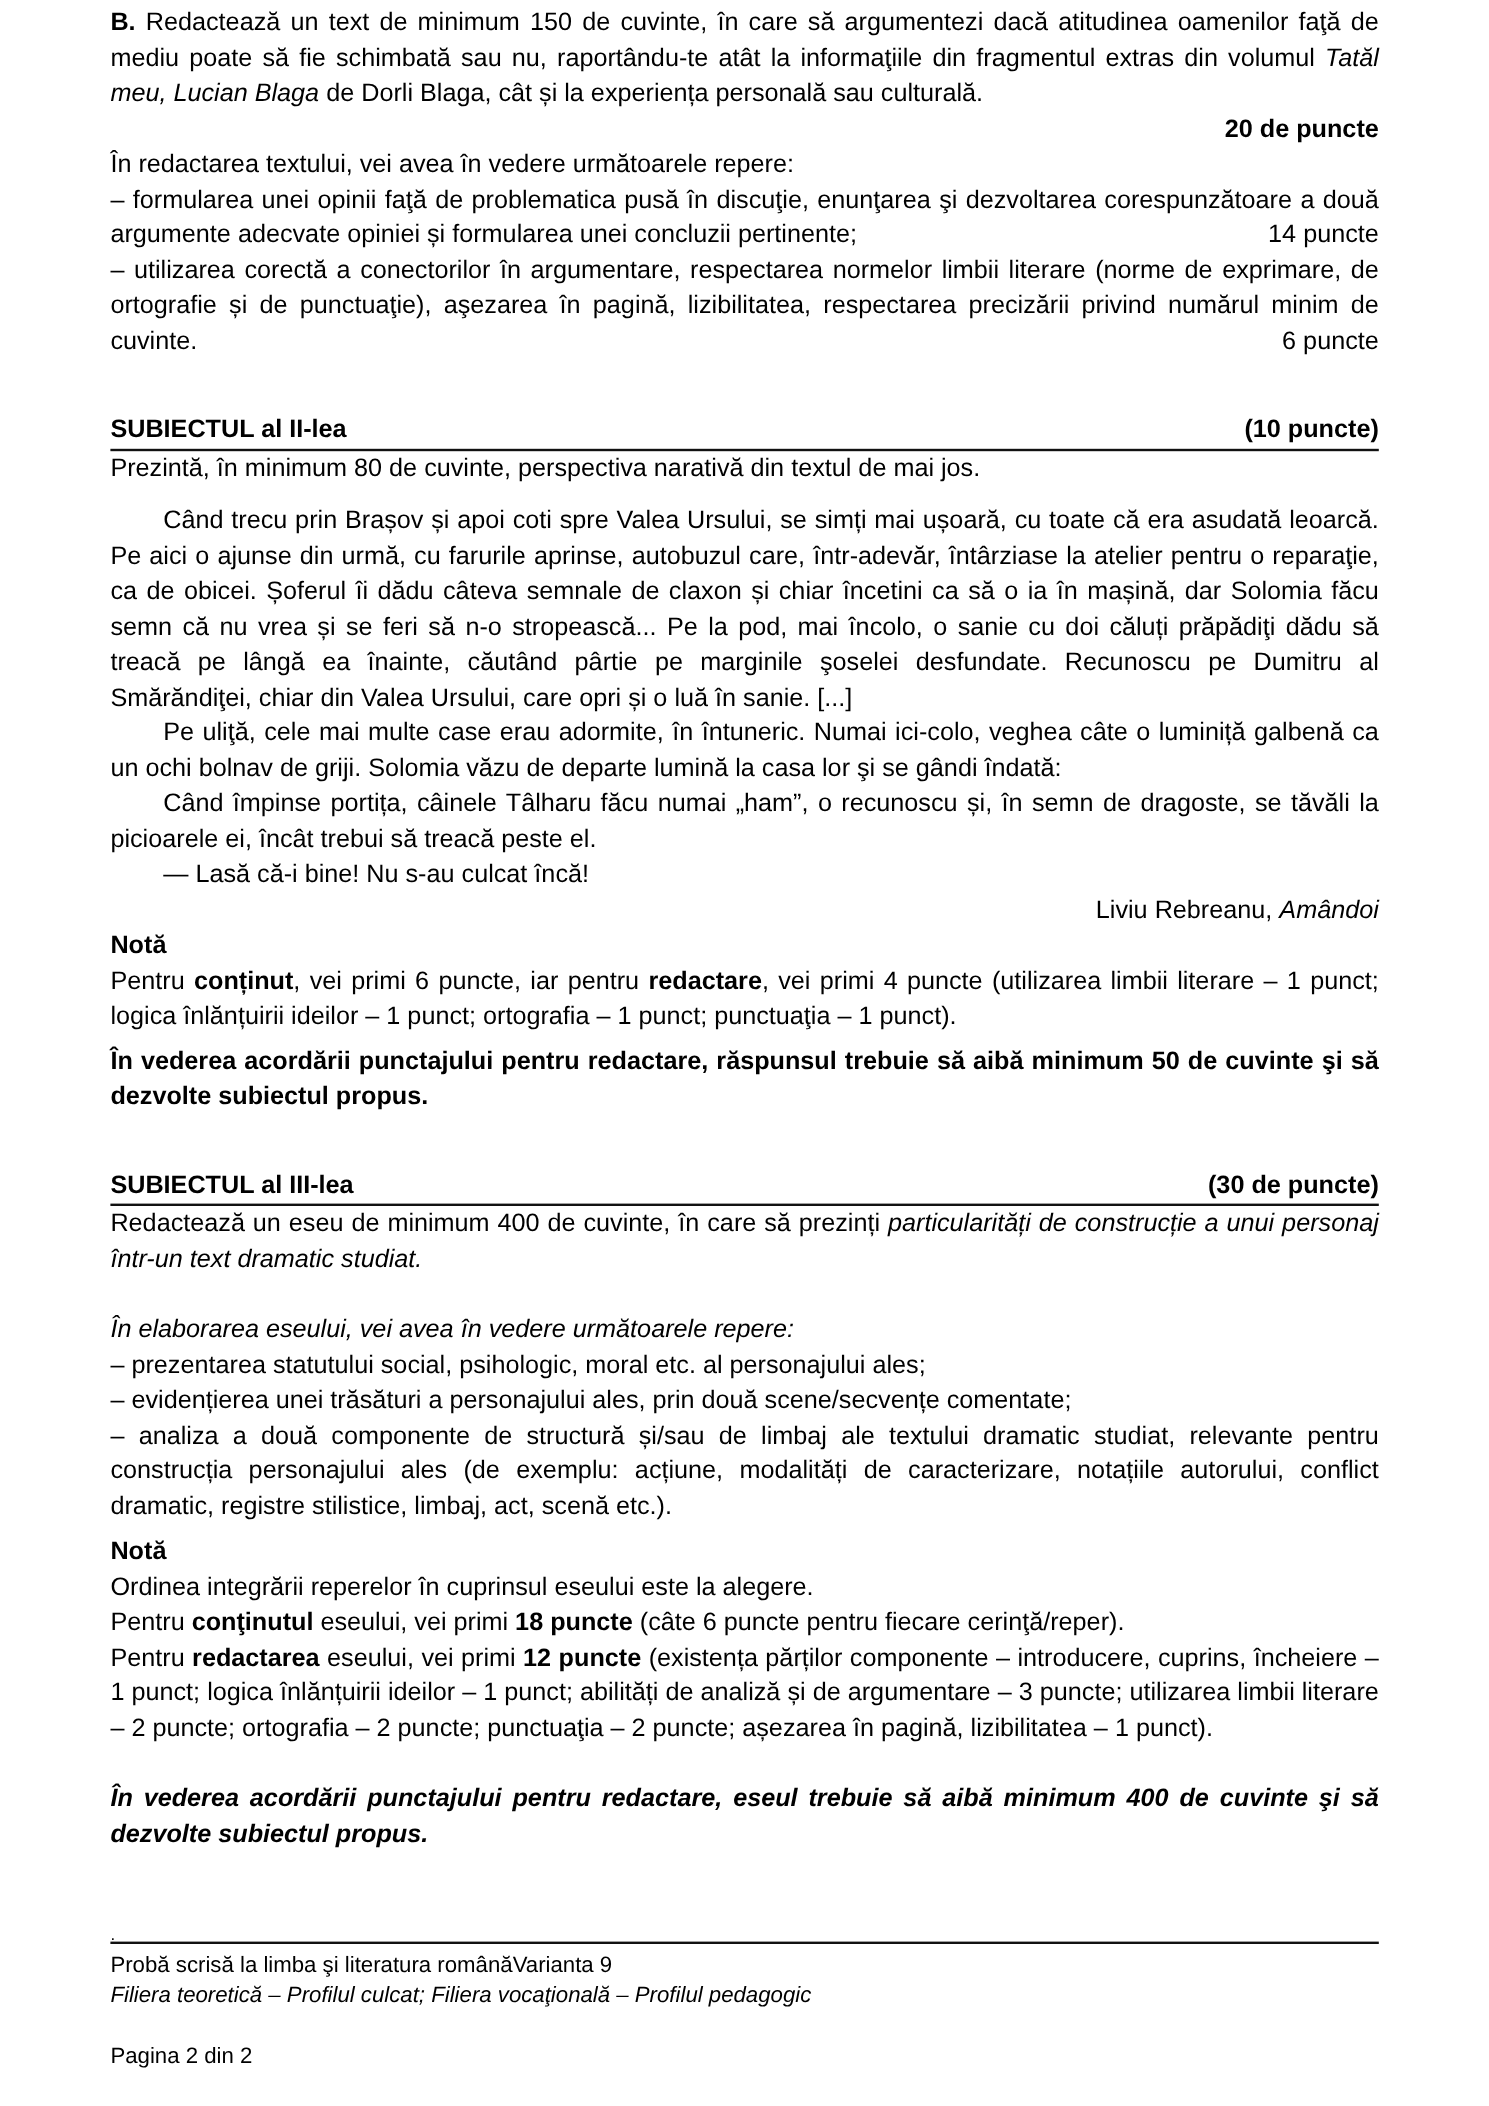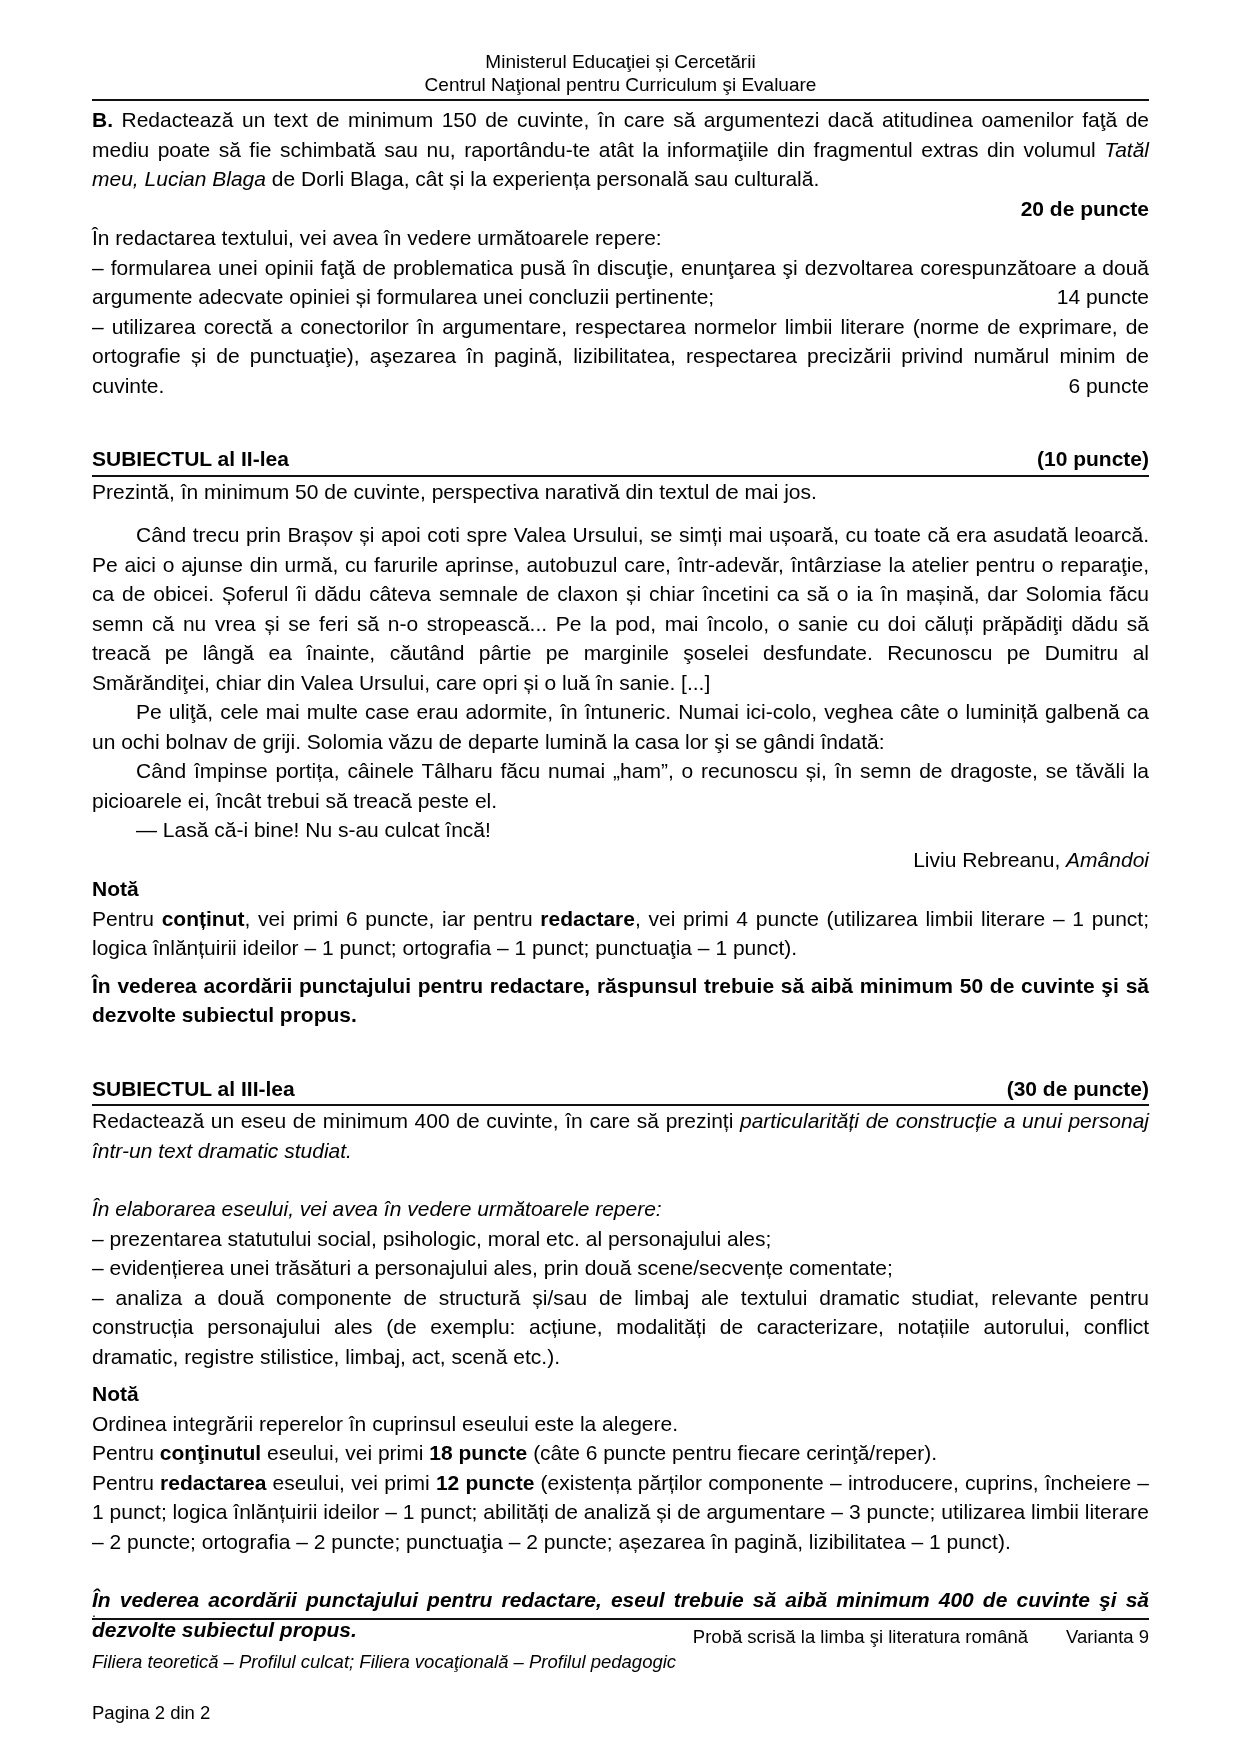--- a/index.html
+++ b/index.html
@@ -33,54 +33,49 @@
   .excerpt { margin-top: 14px; }
   .gap-small { margin-top: 8px; }
   .gap-line { margin-top: 29px; font-style: italic; }
   .gap-section { margin-top: 44px; }
   .footer {
     position: absolute; left: 92px; right: 92px; bottom: 30px;
     font-size: 18.5px; line-height: 25px;
   }
   .footer-dot { font-size: 14px; line-height: 12px; height: 12px; }
   .footer-rule { border-top: 2px solid #111; }
-  .footer-row1 { display: flex; justify-content: flex-end; margin-top: 4px; gap: 38px; }
+  .footer-row1 { display: flex; justify-content: flex-start; margin-top: 4px; }
   .footer-center { text-align: left; margin-top: 26px; }
 </style>
 </head>
 <body>
 
 <div class="page">
   <div class="content">
 
-    <div class="doc-header">
-      <div>Ministerul Educaţiei și Cercetării</div>
-      <div>Centrul Naţional pentru Curriculum şi Evaluare</div>
-      <div class="header-rule"></div>
-    </div>
 
     <p class="para" style="margin-top:4px">
       <span class="bold">B.</span><span> Redactează un text de minimum 150 de cuvinte, în care să argumentezi dacă atitudinea oamenilor faţă de mediu poate să fie schimbată sau nu, raportându-te atât la informaţiile din fragmentul extras din volumul </span><span class="italic">Tatăl meu, Lucian Blaga</span><span> de Dorli Blaga, cât și la experiența personală sau culturală.</span>
     </p>
     <div class="right bold">20 de puncte</div>
     <p class="para">În redactarea textului, vei avea în vedere următoarele repere:</p>
     <div class="para rel">
       <span>– formularea unei opinii faţă de problematica pusă în discuţie, enunţarea şi dezvoltarea corespunzătoare a două argumente adecvate opiniei și formularea unei concluzii pertinente;</span>
       <span class="score-abs">14 puncte</span>
     </div>
     <div class="para rel">
       <span>– utilizarea corectă a conectorilor în argumentare, respectarea normelor limbii literare (norme de exprimare, de ortografie și de punctuaţie), aşezarea în pagină, lizibilitatea, respectarea precizării privind numărul minim de cuvinte.</span>
       <span class="score-abs">6 puncte</span>
     </div>
 
     <div class="section-heading gap-section">
       <span>SUBIECTUL al II-lea</span>
       <span>(10 puncte)</span>
     </div>
-    <p class="para">Prezintă, în minimum 50 de cuvinte, perspectiva narativă din textul de mai jos.</p>
+    <p class="para">Prezintă, în minimum 80 de cuvinte, perspectiva narativă din textul de mai jos.</p>
 
     <div class="excerpt">
       <p class="para indent">Când trecu prin Brașov și apoi coti spre Valea Ursului, se simți mai ușoară, cu toate că era asudată leoarcă. Pe aici o ajunse din urmă, cu farurile aprinse, autobuzul care, într-adevăr, întârziase la atelier pentru o reparaţie, ca de obicei. Șoferul îi dădu câteva semnale de claxon și chiar încetini ca să o ia în mașină, dar Solomia făcu semn că nu vrea și se feri să n-o stropească... Pe la pod, mai încolo, o sanie cu doi căluți prăpădiţi dădu să treacă pe lângă ea înainte, căutând pârtie pe marginile şoselei desfundate. Recunoscu pe Dumitru al Smărăndiţei, chiar din Valea Ursului, care opri și o luă în sanie. [...]</p>
       <p class="para indent">Pe uliţă, cele mai multe case erau adormite, în întuneric. Numai ici-colo, veghea câte o luminiță galbenă ca un ochi bolnav de griji. Solomia văzu de departe lumină la casa lor şi se gândi îndată:</p>
       <p class="para indent">Când împinse portița, câinele Tâlharu făcu numai „ham”, o recunoscu și, în semn de dragoste, se tăvăli la picioarele ei, încât trebui să treacă peste el.</p>
       <p class="para indent">— Lasă că-i bine! Nu s-au culcat încă!</p>
     </div>
     <div class="right">
       <span>Liviu Rebreanu, </span><span class="italic">Amândoi</span>
     </div>

